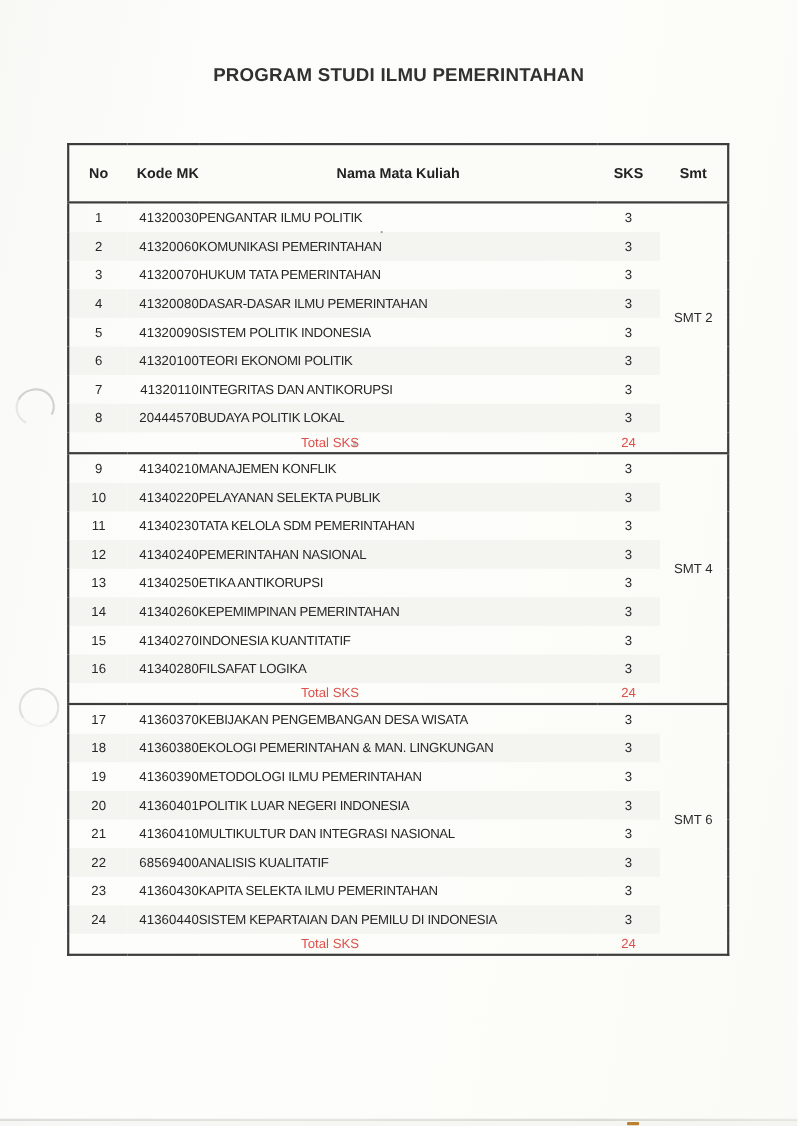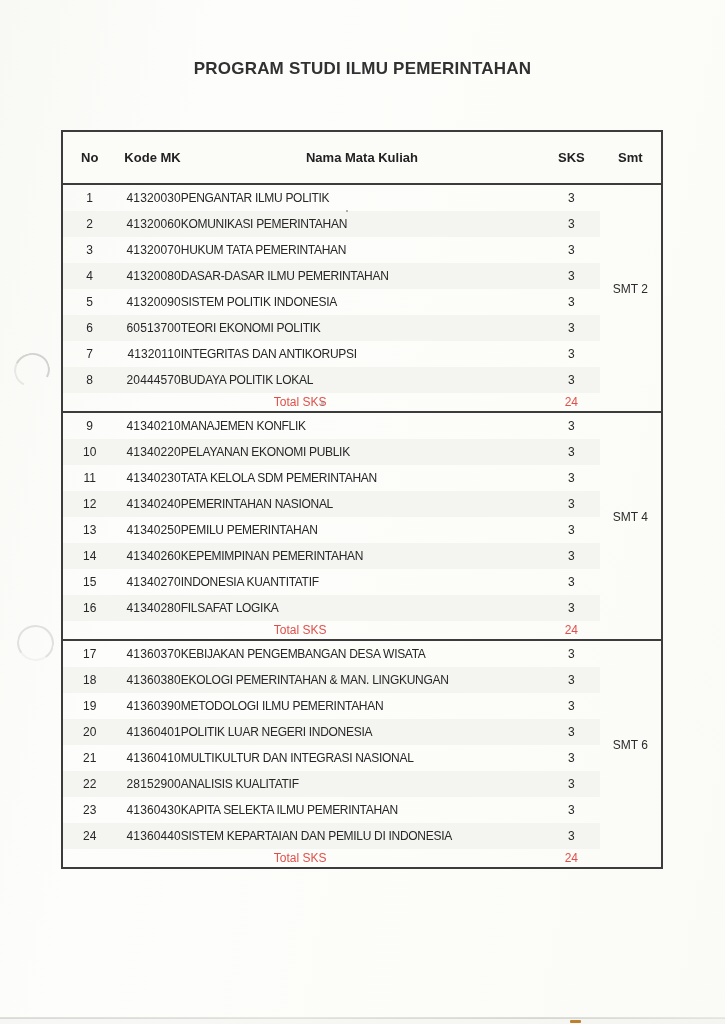--- a/index.html
+++ b/index.html
@@ -164,21 +164,21 @@
         <td class="c-sks">3</td>
       </tr>
       <tr class="course-row">
         <td class="c-no">5</td>
         <td class="c-kode">41320090</td>
         <td class="c-nama">SISTEM POLITIK INDONESIA</td>
         <td class="c-sks">3</td>
       </tr>
       <tr class="course-row">
         <td class="c-no">6</td>
-        <td class="c-kode">60513700</td>
+        <td class="c-kode">41320100</td>
         <td class="c-nama">TEORI EKONOMI POLITIK</td>
         <td class="c-sks">3</td>
       </tr>
       <tr class="course-row">
         <td class="c-no">7</td>
         <td class="c-kode">41320110</td>
         <td class="c-nama">INTEGRITAS DAN ANTIKORUPSI</td>
         <td class="c-sks">3</td>
       </tr>
       <tr class="course-row">
@@ -198,39 +198,39 @@
       <tr class="course-row">
         <td class="c-no">9</td>
         <td class="c-kode">41340210</td>
         <td class="c-nama">MANAJEMEN KONFLIK</td>
         <td class="c-sks">3</td>
         <td class="c-smt" rowspan="8">SMT 4</td>
       </tr>
       <tr class="course-row">
         <td class="c-no">10</td>
         <td class="c-kode">41340220</td>
-        <td class="c-nama">PELAYANAN EKONOMI PUBLIK</td>
+        <td class="c-nama">PELAYANAN SELEKTA PUBLIK</td>
         <td class="c-sks">3</td>
       </tr>
       <tr class="course-row">
         <td class="c-no">11</td>
         <td class="c-kode">41340230</td>
         <td class="c-nama">TATA KELOLA SDM PEMERINTAHAN</td>
         <td class="c-sks">3</td>
       </tr>
       <tr class="course-row">
         <td class="c-no">12</td>
         <td class="c-kode">41340240</td>
         <td class="c-nama">PEMERINTAHAN NASIONAL</td>
         <td class="c-sks">3</td>
       </tr>
       <tr class="course-row">
         <td class="c-no">13</td>
         <td class="c-kode">41340250</td>
-        <td class="c-nama">PEMILU PEMERINTAHAN</td>
+        <td class="c-nama">ETIKA ANTIKORUPSI</td>
         <td class="c-sks">3</td>
       </tr>
       <tr class="course-row">
         <td class="c-no">14</td>
         <td class="c-kode">41340260</td>
         <td class="c-nama">KEPEMIMPINAN PEMERINTAHAN</td>
         <td class="c-sks">3</td>
       </tr>
       <tr class="course-row">
         <td class="c-no">15</td>
@@ -278,21 +278,21 @@
         <td class="c-sks">3</td>
       </tr>
       <tr class="course-row">
         <td class="c-no">21</td>
         <td class="c-kode">41360410</td>
         <td class="c-nama">MULTIKULTUR DAN INTEGRASI NASIONAL</td>
         <td class="c-sks">3</td>
       </tr>
       <tr class="course-row">
         <td class="c-no">22</td>
-        <td class="c-kode">28152900</td>
+        <td class="c-kode">68569400</td>
         <td class="c-nama">ANALISIS KUALITATIF</td>
         <td class="c-sks">3</td>
       </tr>
       <tr class="course-row">
         <td class="c-no">23</td>
         <td class="c-kode">41360430</td>
         <td class="c-nama">KAPITA SELEKTA ILMU PEMERINTAHAN</td>
         <td class="c-sks">3</td>
       </tr>
       <tr class="course-row">

